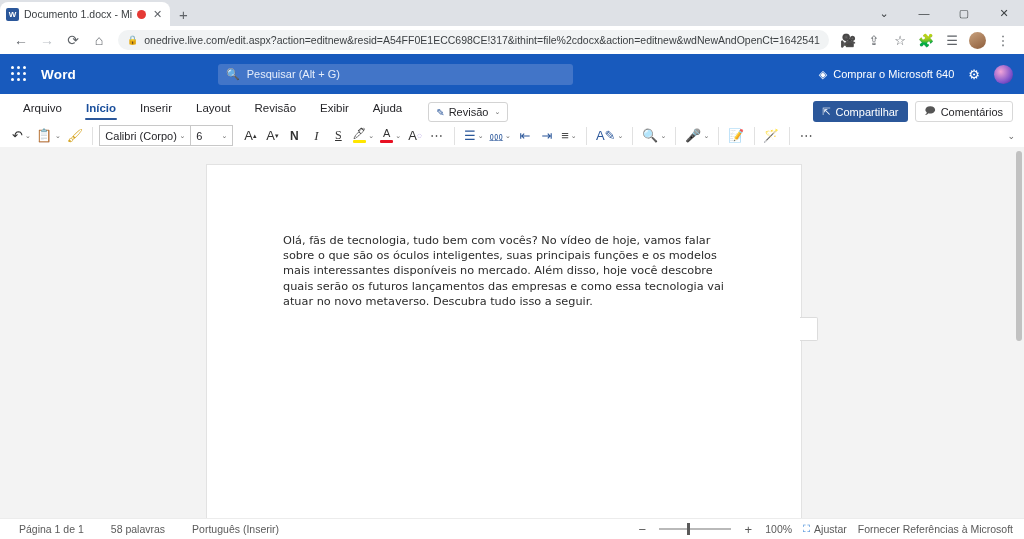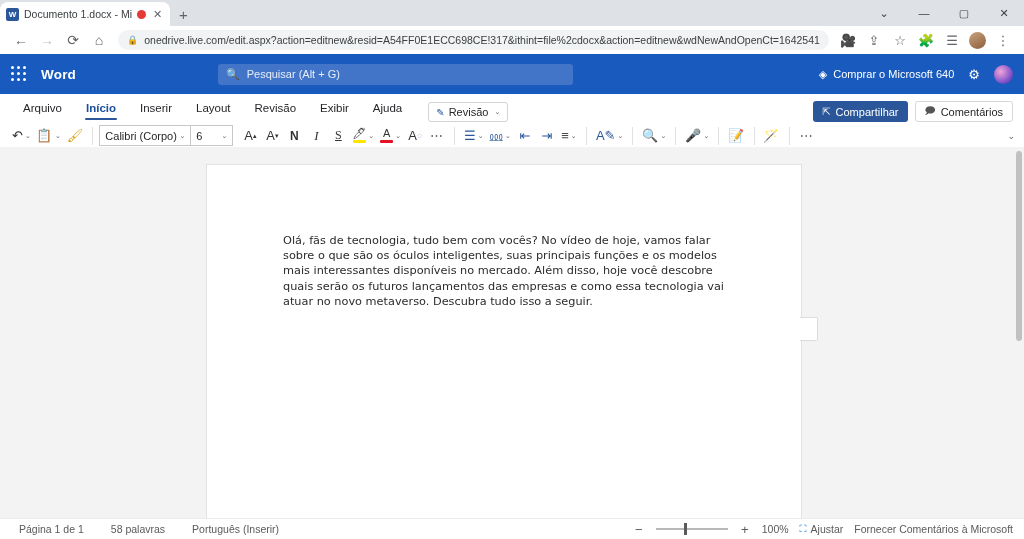--- a/index.html
+++ b/index.html
@@ -358,17 +358,17 @@
       <span class="zoom-slider">
         <span class="track"></span>
         <span class="thumb"></span>
       </span>
       <span class="zoom-plus">+</span>
       <span>100%</span>
       <span style="display:flex;align-items:center;gap:4px;">
         <span style="font-size:10px;color:#2b7cd3;">⛶</span>
         <span>Ajustar</span>
       </span>
-      <span>Fornecer Comentários à Microsoft</span>
+      <span>Fornecer Referências à Microsoft</span>
     </div>
   </div>
 
 </div>
 
 </body></html>

